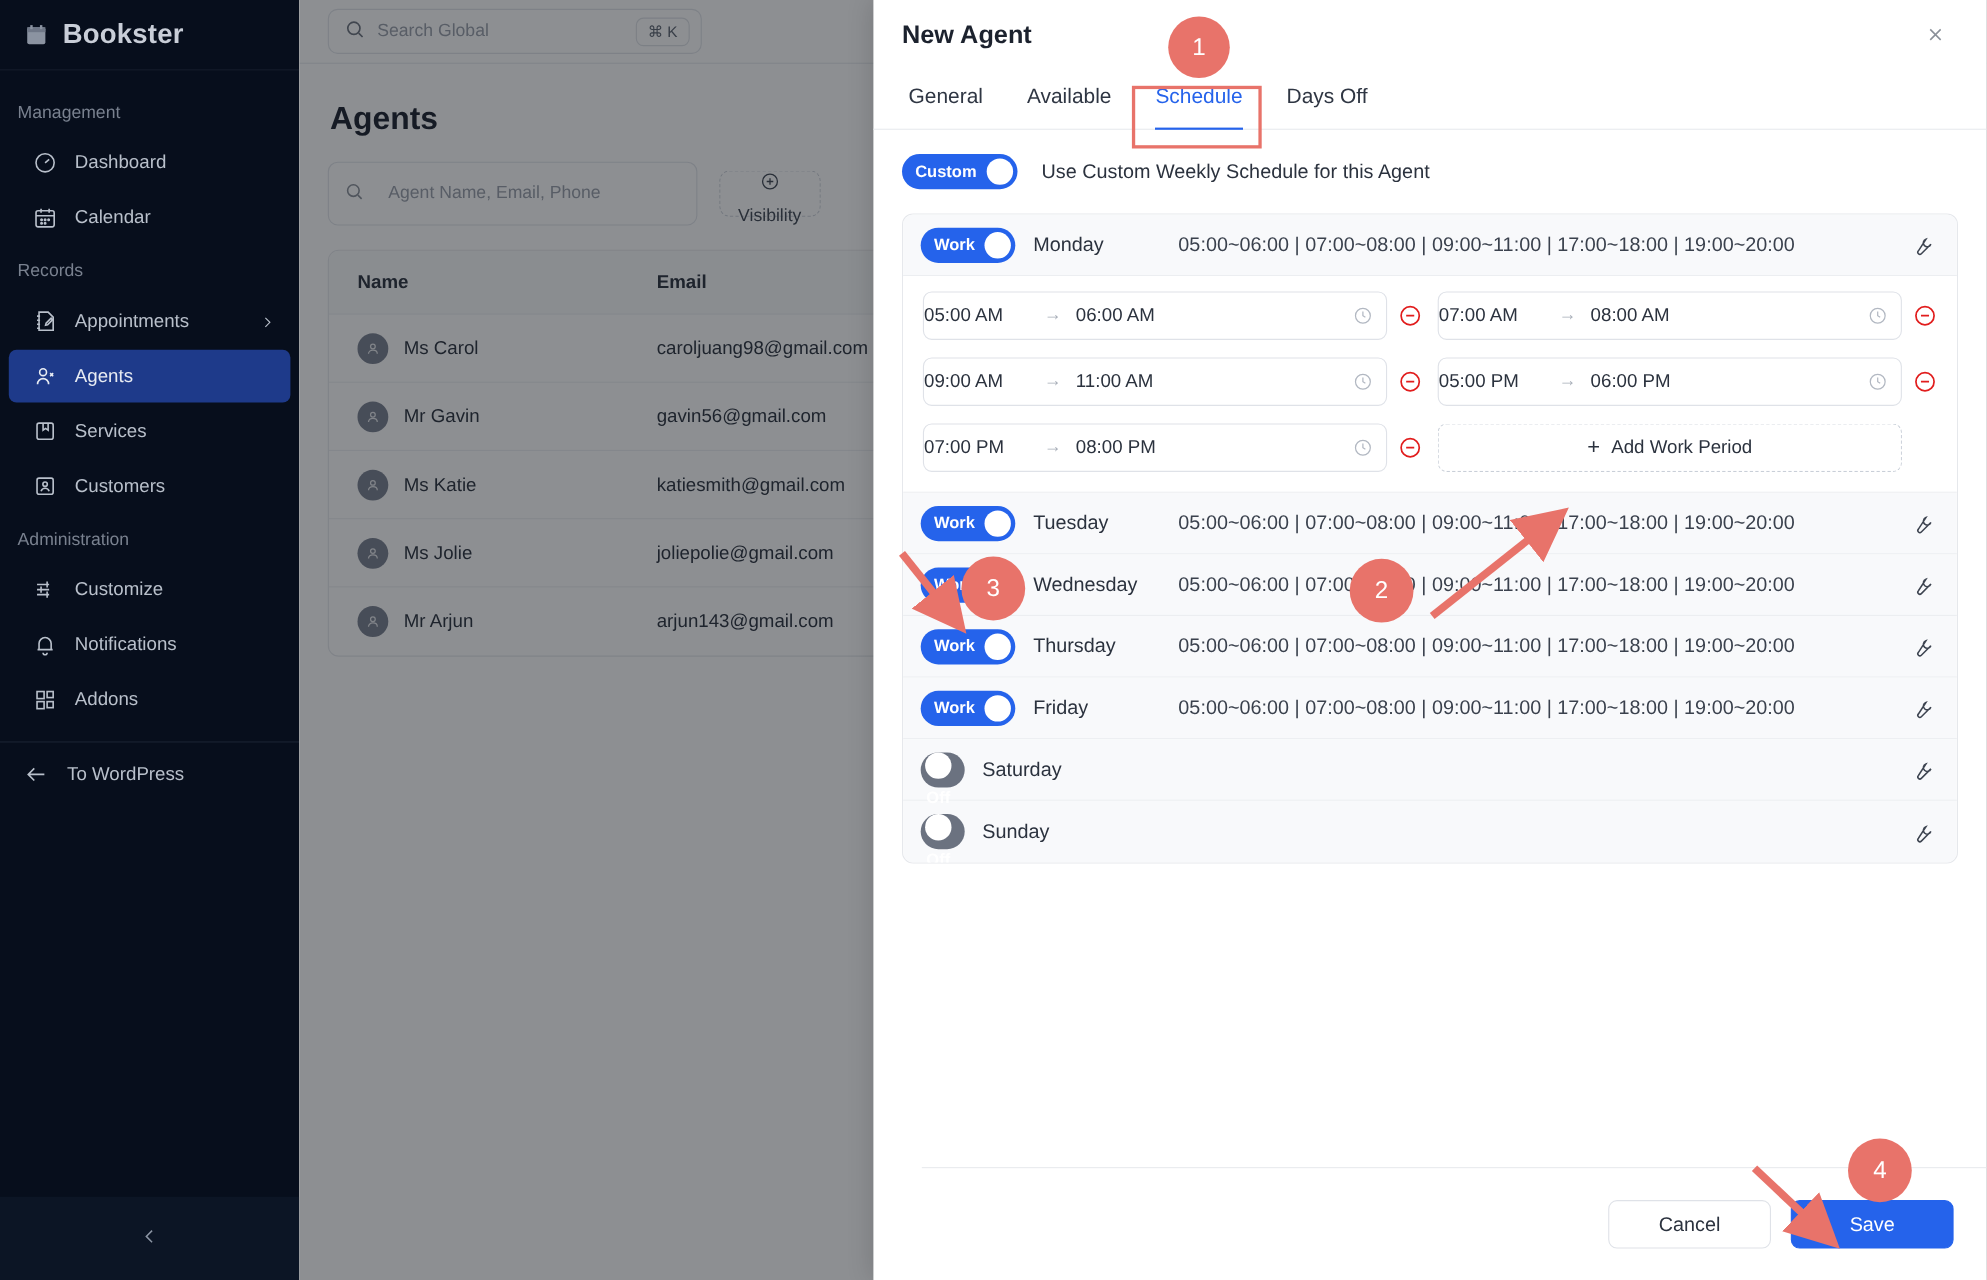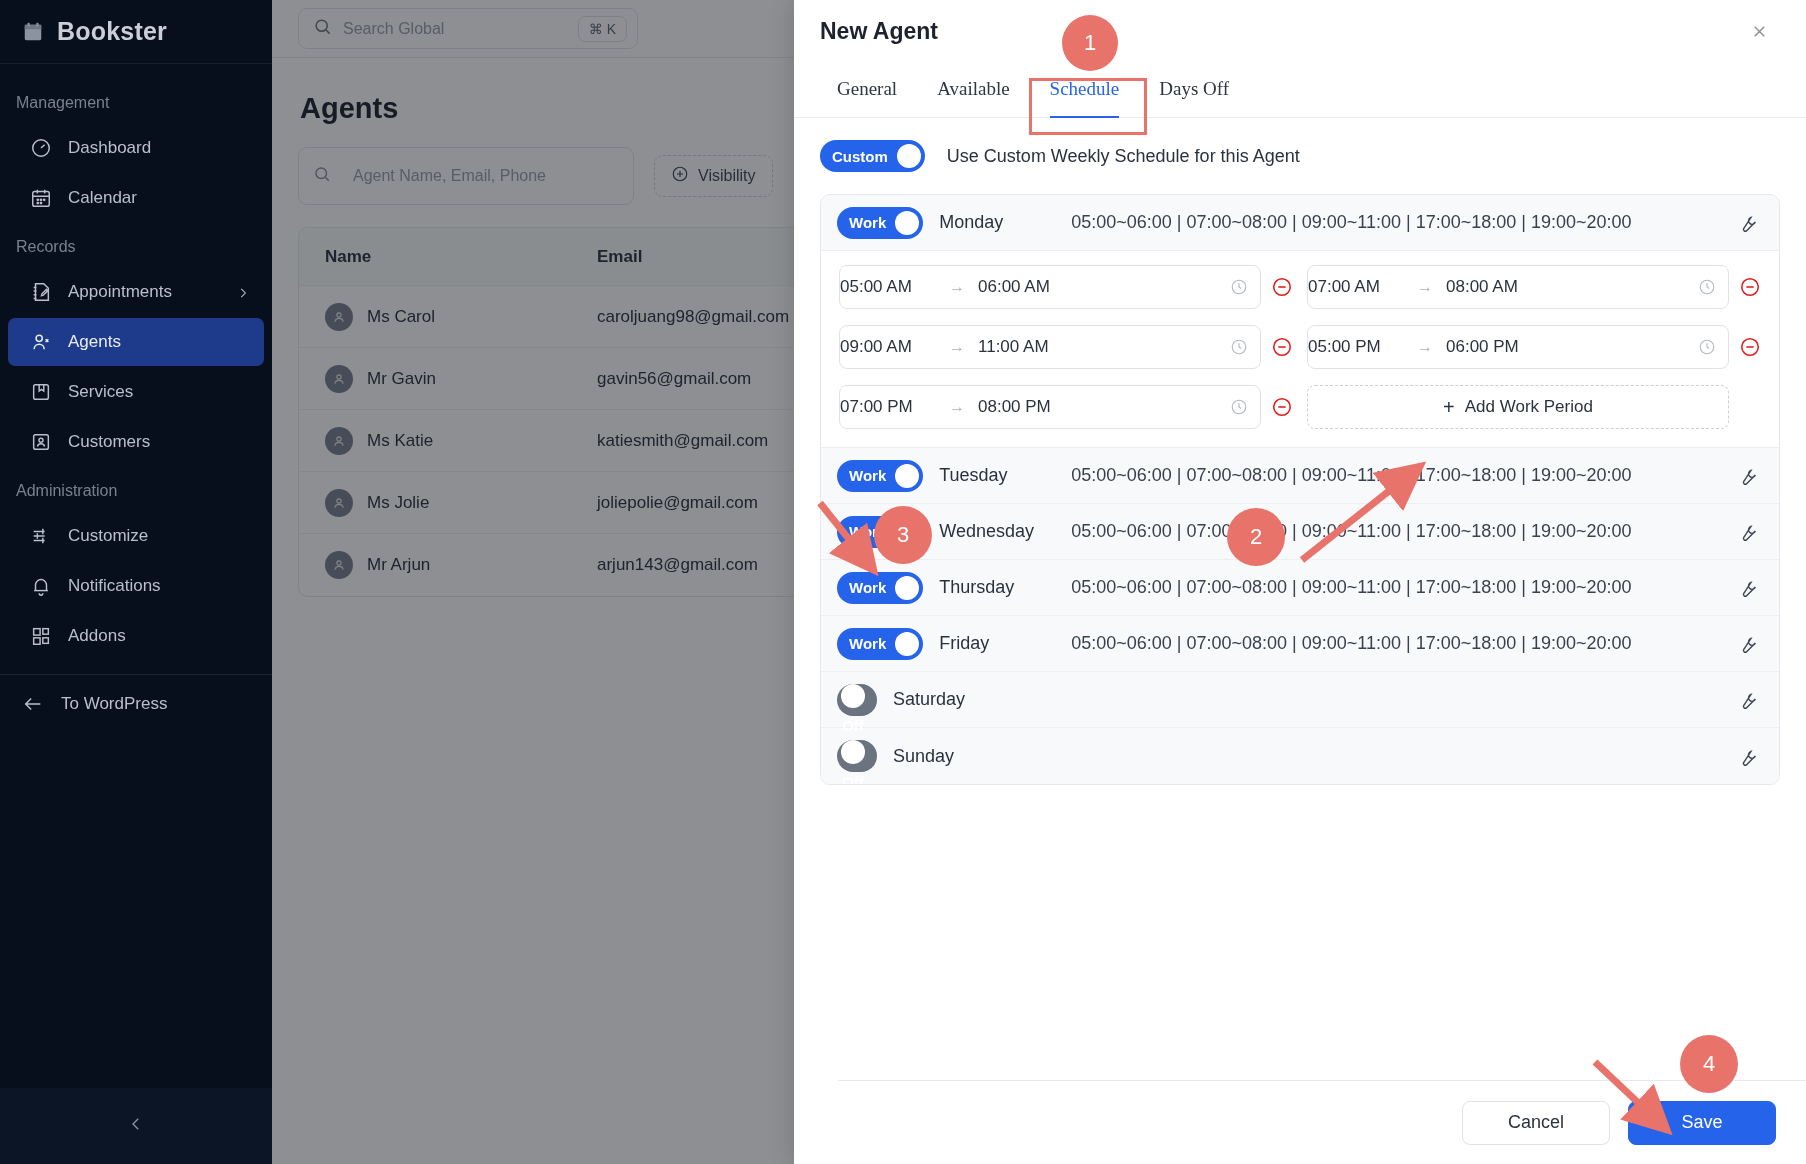--- a/index.html
+++ b/index.html
@@ -64,21 +64,21 @@
   .page-title { font-size: 29px; font-weight: 700; color: #1c222e; margin: 8px 0 22px 2px; }
   .filter-row { display: flex; gap: 20px; align-items: center; margin-bottom: 22px; }
   .filter-search {
     width: 336px; height: 58px; border: 1px solid #e2e5ea; border-radius: 9px;
     display: flex; align-items: center; gap: 22px; padding: 0 14px;
   }
   .filter-search .ph { color: #9aa0ab; font-size: 16px; }
   .vis-btn {
     height: 42px; border: 1px dashed #cdd2da; border-radius: 9px;
     display: flex; align-items: center; gap: 9px; padding: 0 16px;
-    color: #404854; font-size: 16px; cursor: pointer; white-space: nowrap;
+    color: #404854; font-size: 16px; cursor: pointer; white-space: nowrap; flex-direction: column;
   }
   .agents-table { border: 1px solid #e6e8ec; border-radius: 10px; overflow: hidden; }
   .tr { display: flex; align-items: center; height: 62px; border-bottom: 1px solid #eef0f3; padding: 0 26px; }
   .tr:last-child { border-bottom: none; }
   .thead { background: #fafbfc; font-weight: 700; color: #1c222e; font-size: 17px; height: 58px; }
   .td-name { width: 272px; display: flex; align-items: center; gap: 14px; font-size: 17px; color: #2b323e; }
   .td-email { flex: 1; font-size: 17px; color: #2b323e; }
   .avatar {
     width: 28px; height: 28px; border-radius: 50%; background: #7a8190;
     display: inline-flex; align-items: center; justify-content: center; flex: 0 0 28px;
@@ -95,21 +95,21 @@
     box-shadow: -2px 0 22px rgba(0,0,0,.15);
   }
   .modal-head { height: 62px; display: flex; align-items: center; padding: 0 30px 0 26px; }
   .modal-title { flex: 1; font-size: 23px; font-weight: 700; color: #1c222e; }
   .close-btn {
     width: 34px; height: 34px; border-radius: 6px; display: flex;
     align-items: center; justify-content: center; cursor: pointer; color: #8a9099;
   }
   .close-btn svg { width: 19px; height: 19px; stroke: currentColor; stroke-width: 1.8; fill: none; }
 
-  .tabs-wrap { position: relative; padding: 0 23px; border-bottom: 1px solid #e8eaee; font-family: Liberation Serif, serif; }
+  .tabs-wrap { position: relative; padding: 0 12px; border-bottom: 1px solid #e8eaee; }
   .tabs { display: flex; gap: 0; }
   .tab {
     padding: 16px 20px 17px 20px; font-size: 19px; color: #2f3643; cursor: pointer;
     position: relative;
   }
   .tab.active { color: #2563eb; }
   .tab.active::after {
     content: ""; position: absolute; left: 20px; right: 20px; bottom: -1px;
     height: 2px; background: #2563eb;
   }
@@ -158,21 +158,21 @@
   .remove-btn svg { width: 22px; height: 22px; stroke: currentColor; fill: none; stroke-width: 1.7; }
   .add-period {
     flex: 1; height: 44px; border: 1px dashed #c9cfd8; border-radius: 8px;
     display: flex; align-items: center; justify-content: center; gap: 10px;
     font-size: 17px; color: #2b323e; cursor: pointer;
   }
   .add-plus { font-size: 20px; line-height: 1; }
   .spacer-cell { width: 22px; flex: 0 0 22px; }
 
   .modal-foot {
-    border-top: 1px solid #e8eaee; height: 84px; display: flex;
+    border-top: 1px solid #e8eaee; height: 103px; display: flex;
     align-items: center; justify-content: flex-end; gap: 18px; padding: 0 30px; margin-left: 44px;
   }
   .btn {
     height: 44px; min-width: 148px; border-radius: 8px; font-size: 18px;
     display: flex; align-items: center; justify-content: center; cursor: pointer;
   }
   .btn-cancel { border: 1px solid #dfe2e8; background: #fff; color: #2b323e; }
   .btn-save { background: #2563eb; color: #fff; border: 1px solid #2563eb; }
 
   

